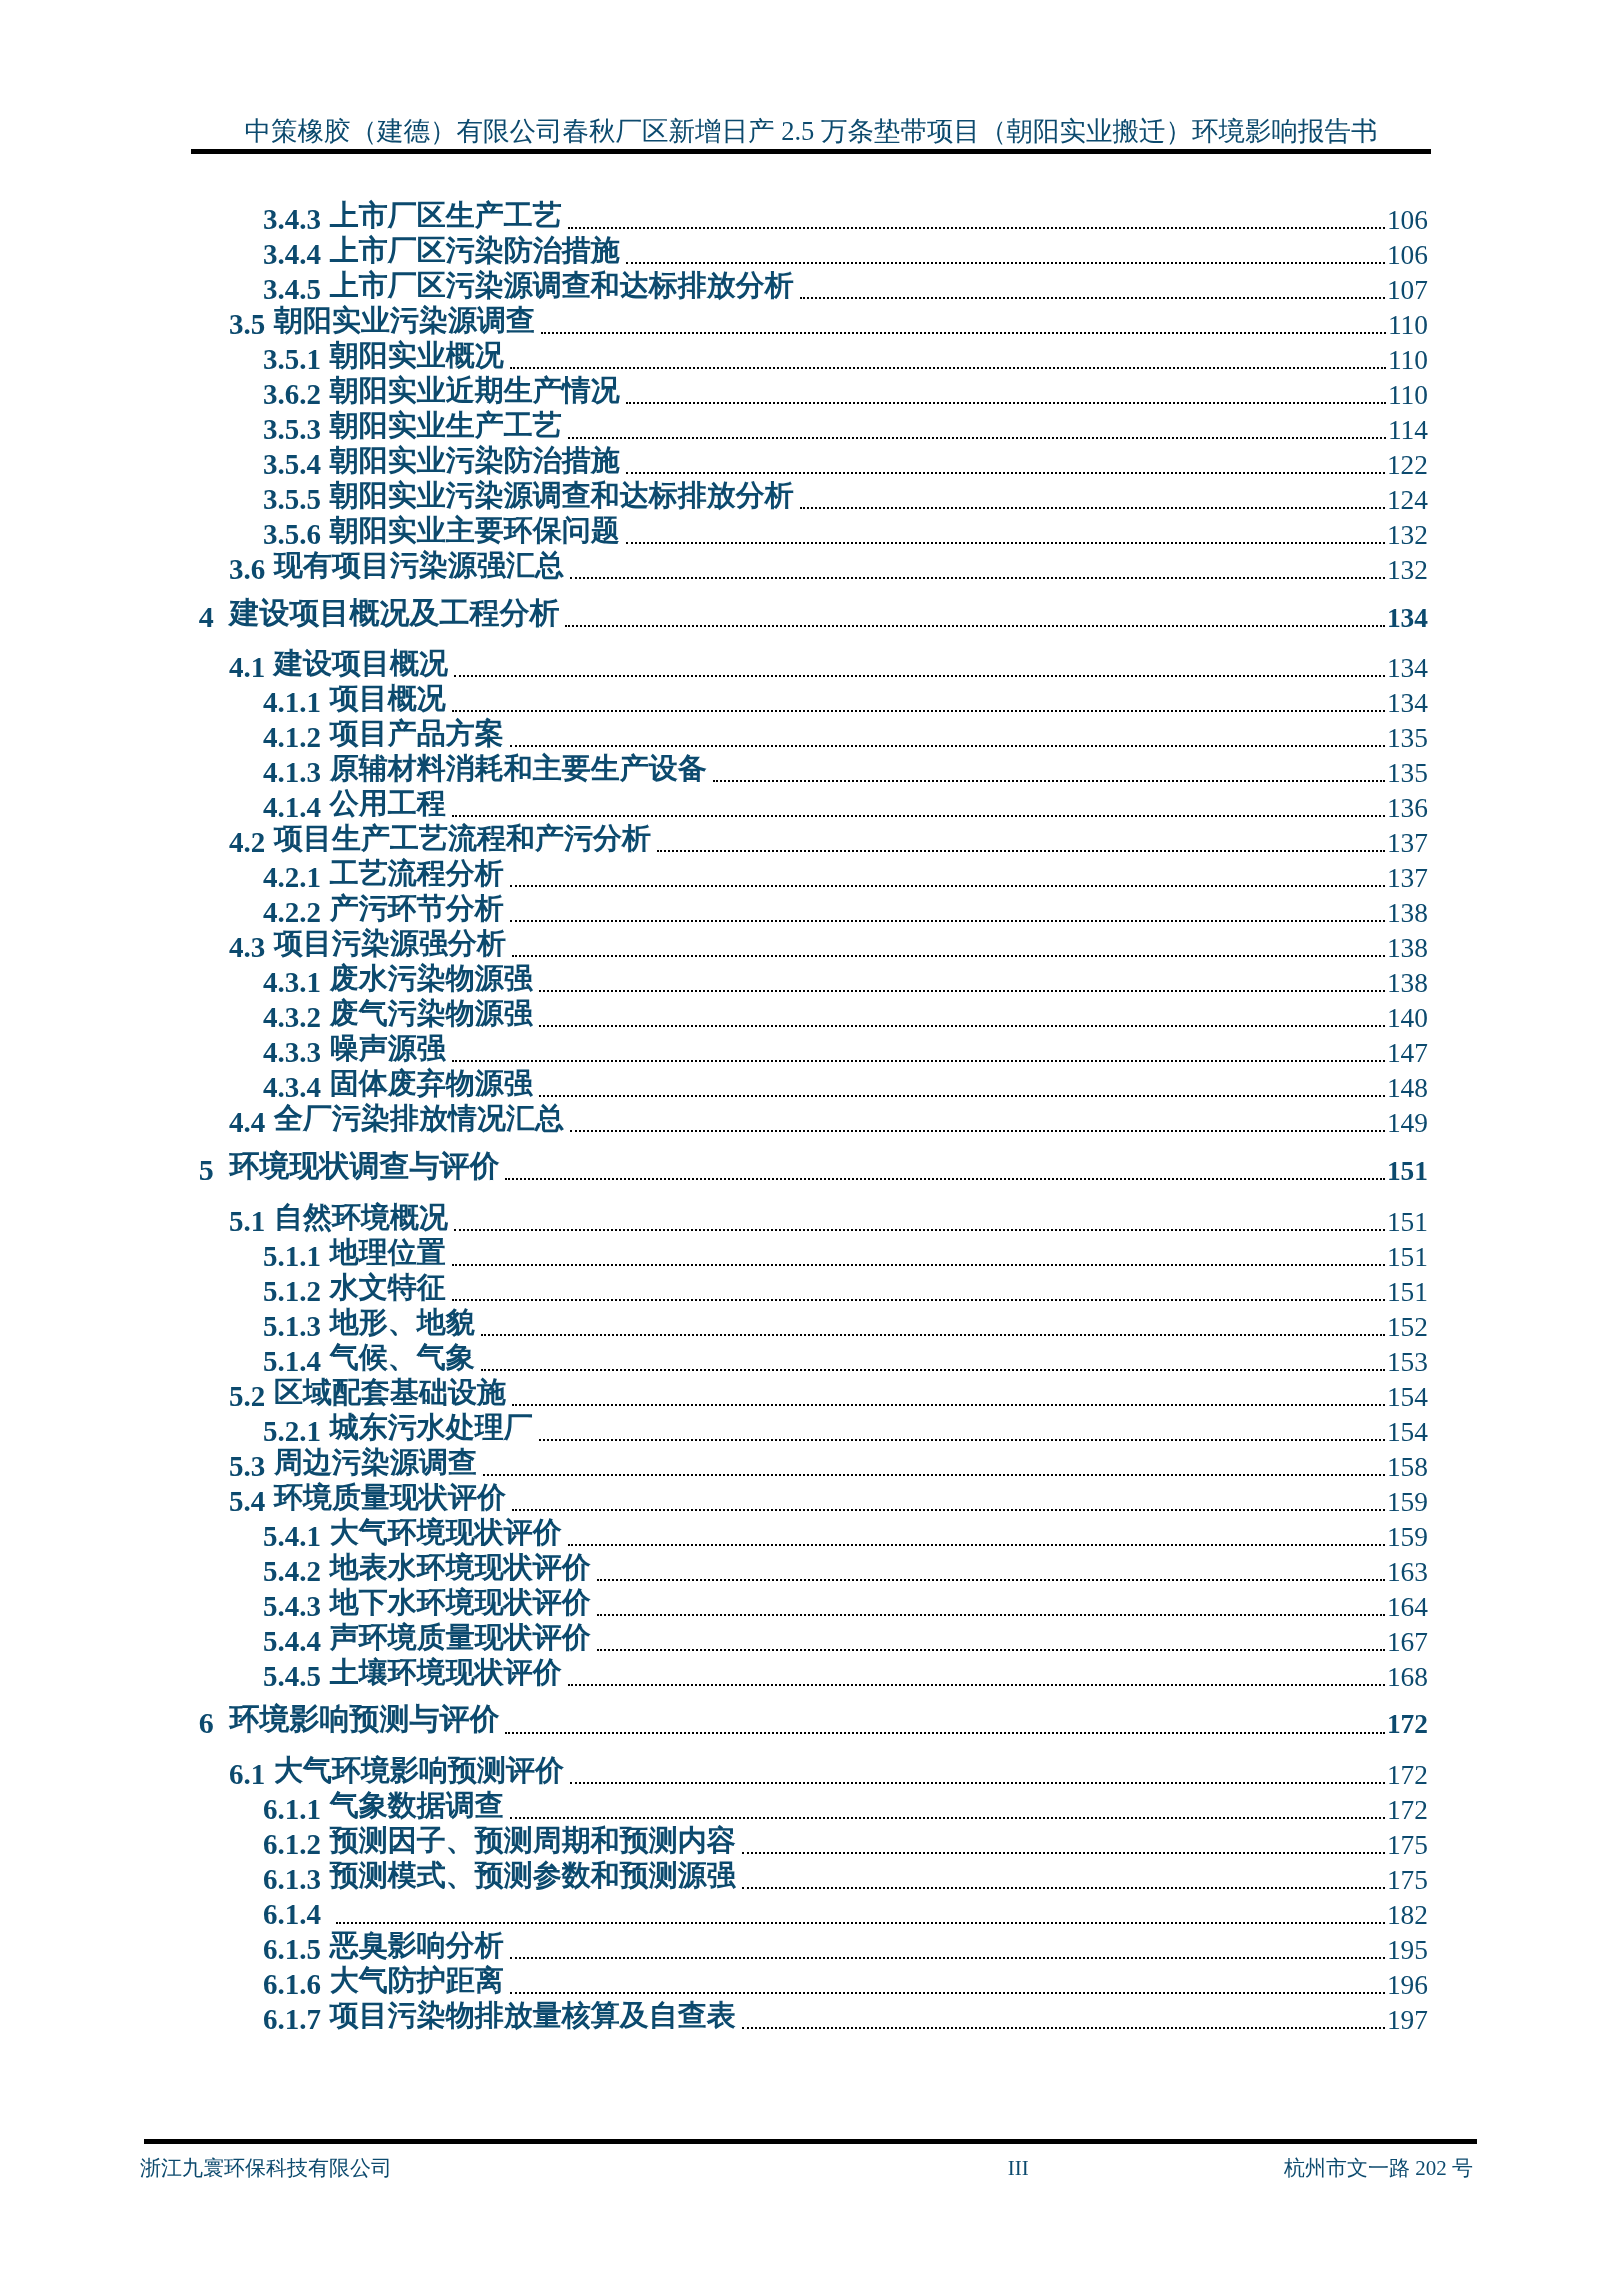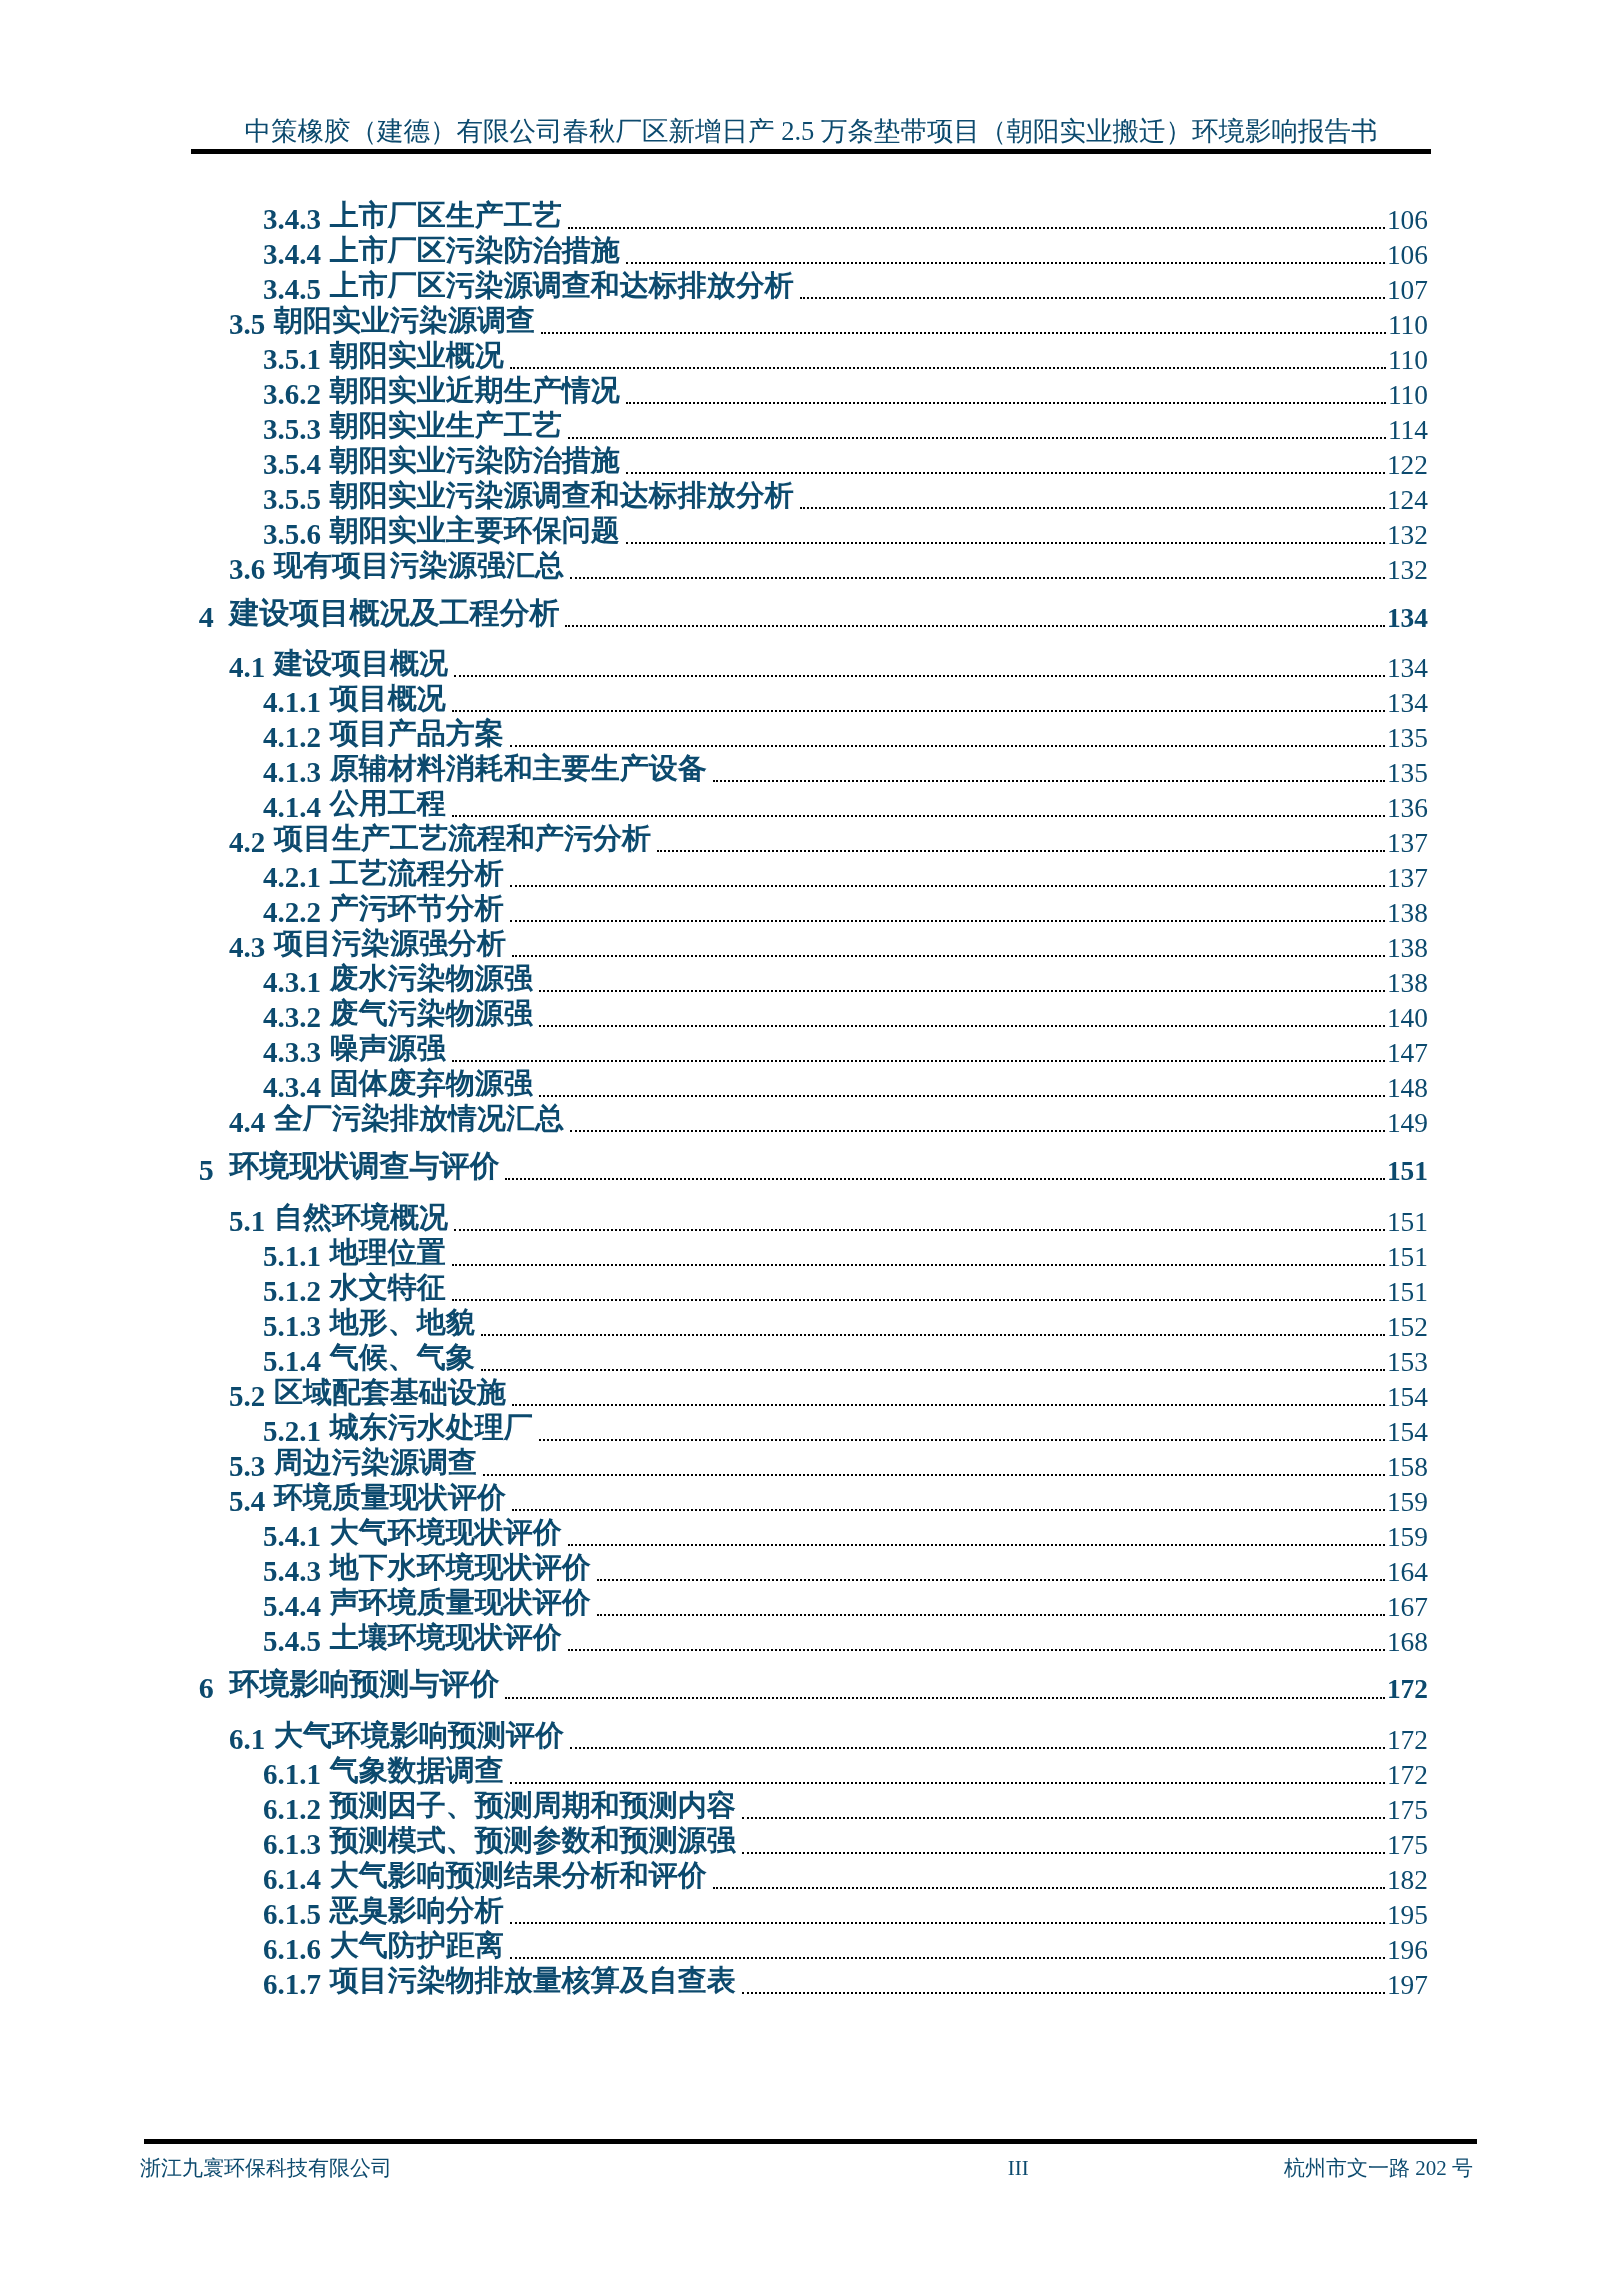--- a/index.html
+++ b/index.html
@@ -327,20 +327,26 @@
         <span class="dots"></span>
         <span class="page-num">159</span>
       </div>
       <div class="toc-row lvl3">
         <span class="num">5.4.1</span>
         <span class="title">大气环境现状评价</span>
         <span class="dots"></span>
         <span class="page-num">159</span>
       </div>
       <div class="toc-row lvl3">
+        <span class="num">5.4.2</span>
+        <span class="title">地表水环境现状评价</span>
+        <span class="dots"></span>
+        <span class="page-num">163</span>
+      </div>
+      <div class="toc-row lvl3">
         <span class="num">5.4.3</span>
         <span class="title">地下水环境现状评价</span>
         <span class="dots"></span>
         <span class="page-num">164</span>
       </div>
       <div class="toc-row lvl3">
         <span class="num">5.4.4</span>
         <span class="title">声环境质量现状评价</span>
         <span class="dots"></span>
         <span class="page-num">167</span>
@@ -376,21 +382,20 @@
         <span class="page-num">175</span>
       </div>
       <div class="toc-row lvl3">
         <span class="num">6.1.3</span>
         <span class="title">预测模式、预测参数和预测源强</span>
         <span class="dots"></span>
         <span class="page-num">175</span>
       </div>
       <div class="toc-row lvl3">
         <span class="num">6.1.4</span>
-        <span class="title">大气影响预测结果分析和评价</span>
         <span class="dots"></span>
         <span class="page-num">182</span>
       </div>
       <div class="toc-row lvl3">
         <span class="num">6.1.5</span>
         <span class="title">恶臭影响分析</span>
         <span class="dots"></span>
         <span class="page-num">195</span>
       </div>
       <div class="toc-row lvl3">

